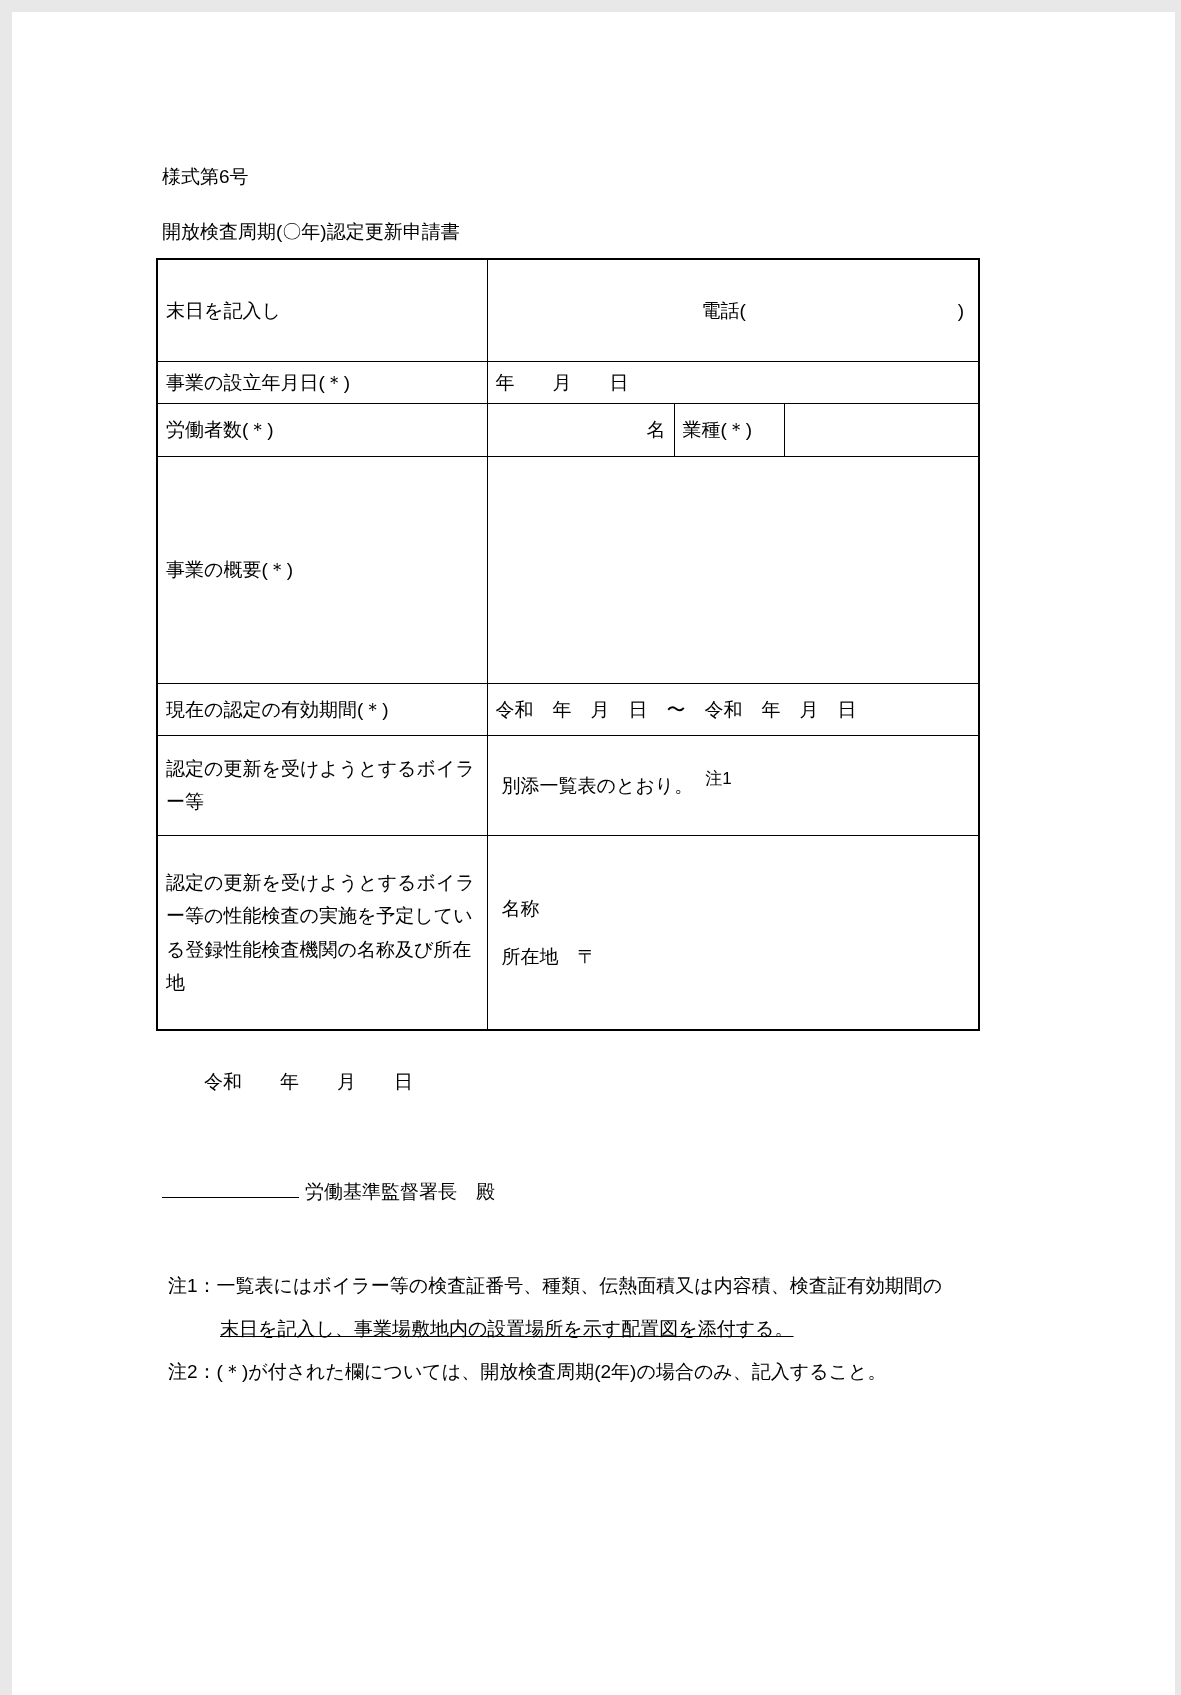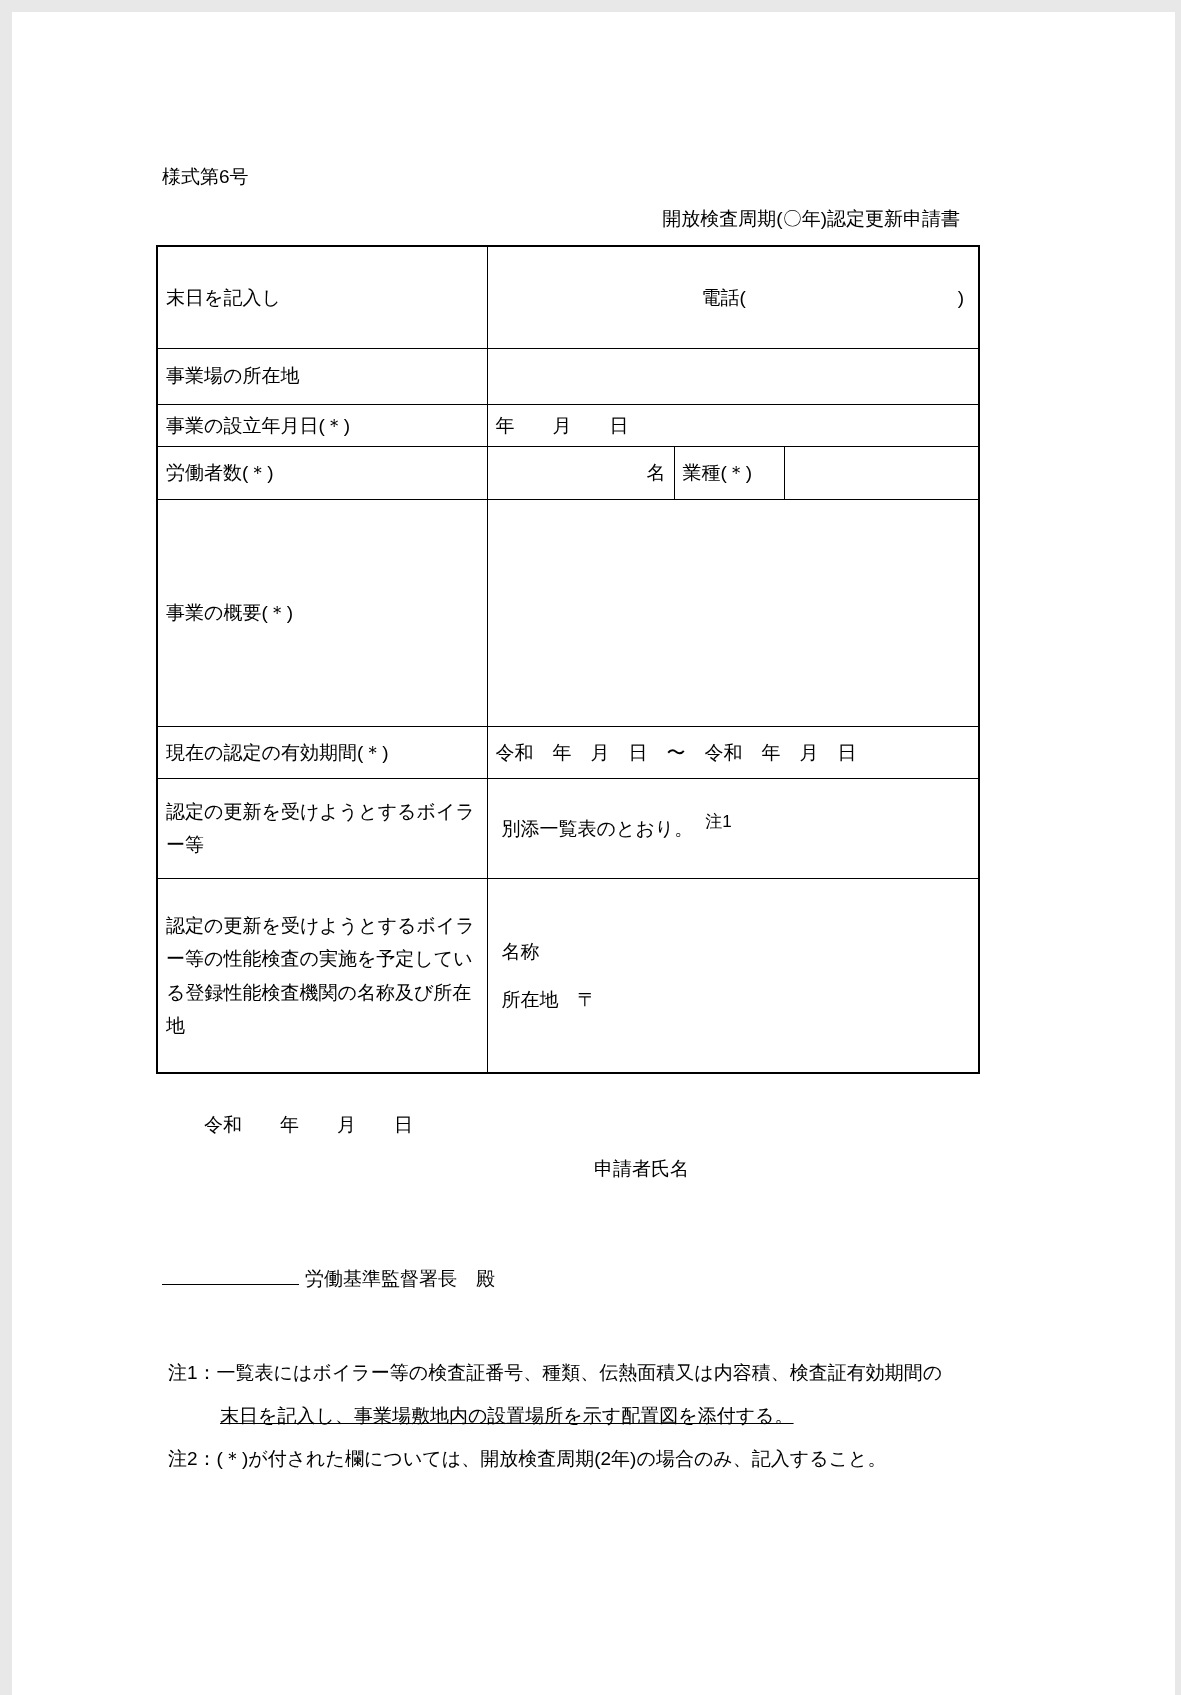--- a/index.html
+++ b/index.html
@@ -18,22 +18,22 @@
   .content {
     position: absolute;
     left: 138px;
     top: 140px;
     width: 822px;
   }
   .form-number {
     line-height: 26px;
   }
   .doc-title {
-    text-align: right;
-    margin-top: 4px;
+    text-align: left;
+    margin-top: 17px;
     margin-bottom: 7px;
     line-height: 26px;
   }
   table.form-table {
     border-collapse: collapse;
     table-layout: fixed;
     width: 822px;
     border: 2px solid #000;
   }
   table.form-table td {
@@ -114,24 +114,20 @@
         <col style="width:330px">
         <col style="width:187px">
         <col style="width:110px">
         <col style="width:195px">
       </colgroup>
       <tbody>
         <tr class="r1">
           <td class="label">末日を記入し</td>
           <td colspan="3" class="phone-cell"><span>電話(</span><span class="phone-gap"></span><span>)</span></td>
         </tr>
-        <tr class="r2">
-          <td class="label">事業場の所在地</td>
-          <td colspan="3"></td>
-        </tr>
         <tr class="r3">
           <td class="label">事業の設立年月日(＊)</td>
           <td colspan="3" class="date-cell">年　　月　　日</td>
         </tr>
         <tr class="r4">
           <td class="label">労働者数(＊)</td>
           <td class="workers-cell">名</td>
           <td>業種(＊)</td>
           <td></td>
         </tr>
@@ -152,21 +148,20 @@
           <td colspan="3" class="agency-cell">
             <div class="line">名称</div>
             <div class="line">所在地　〒</div>
           </td>
         </tr>
       </tbody>
     </table>
 
     <div class="date-line">令和　　年　　月　　日</div>
 
-    <div class="applicant-line">申請者氏名</div>
 
     <div class="office-line"><span class="blank-underline"></span><span>労働基準監督署長　殿</span></div>
 
     <div class="notes">
       <div>注1：一覧表にはボイラー等の検査証番号、種類、伝熱面積又は内容積、検査証有効期間の</div>
       <div class="note-line2">末日を記入し、事業場敷地内の設置場所を示す配置図を添付する。</div>
       <div>注2：(＊)が付された欄については、開放検査周期(2年)の場合のみ、記入すること。</div>
     </div>
 
   </div>

